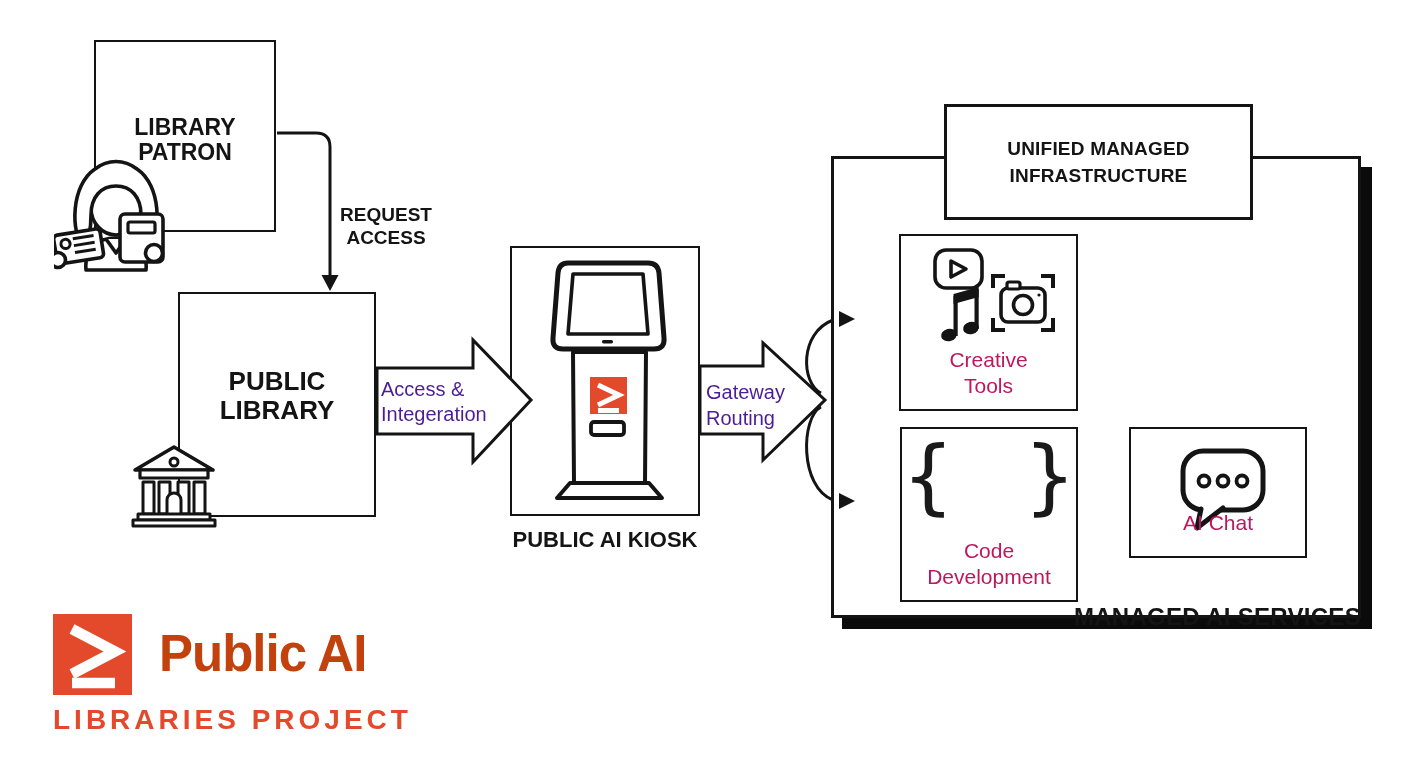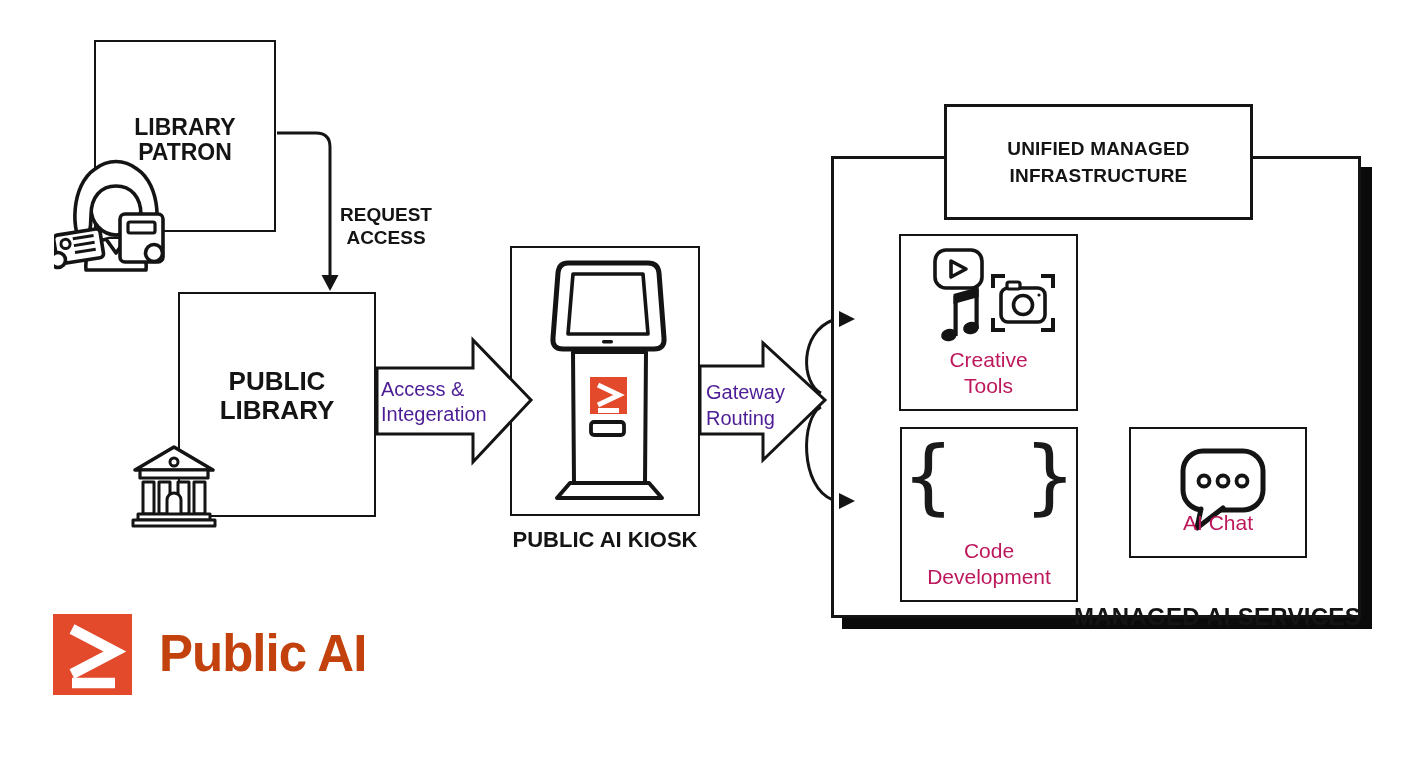--- a/index.html
+++ b/index.html
@@ -192,15 +192,16 @@
 
   <div class="abs hd" style="left:831px;top:603px;width:530px;text-align:right;font-size:24px;letter-spacing:0.3px;">MANAGED AI SERVICES</div>
 
   <div class="abs" style="left:53px;top:614px;width:420px;height:120px;">
     <svg class="abs" style="left:0;top:0;" width="79" height="81" viewBox="0 0 79 81">
       <rect x="0" y="0" width="79" height="81" fill="#E3492B"></rect>
       <path d="M 19 15 L 62 37.5 L 19 60" fill="none" stroke="#ffffff" stroke-width="10.5" stroke-linejoin="miter"></path>
       <path d="M 19 69 L 62 69" stroke="#ffffff" stroke-width="10.5"></path>
     </svg>
     <div class="abs hd" style="left:106px;top:0px;font-size:51px;line-height:80px;color:#c2410c;letter-spacing:-1px;">Public AI</div>
+    <div class="abs hd" style="left:0px;top:90px;font-size:28px;color:#E3492B;letter-spacing:4px;white-space:nowrap;">LIBRARIES PROJECT</div>
   </div>
 
 </div>
 
 </body></html>

